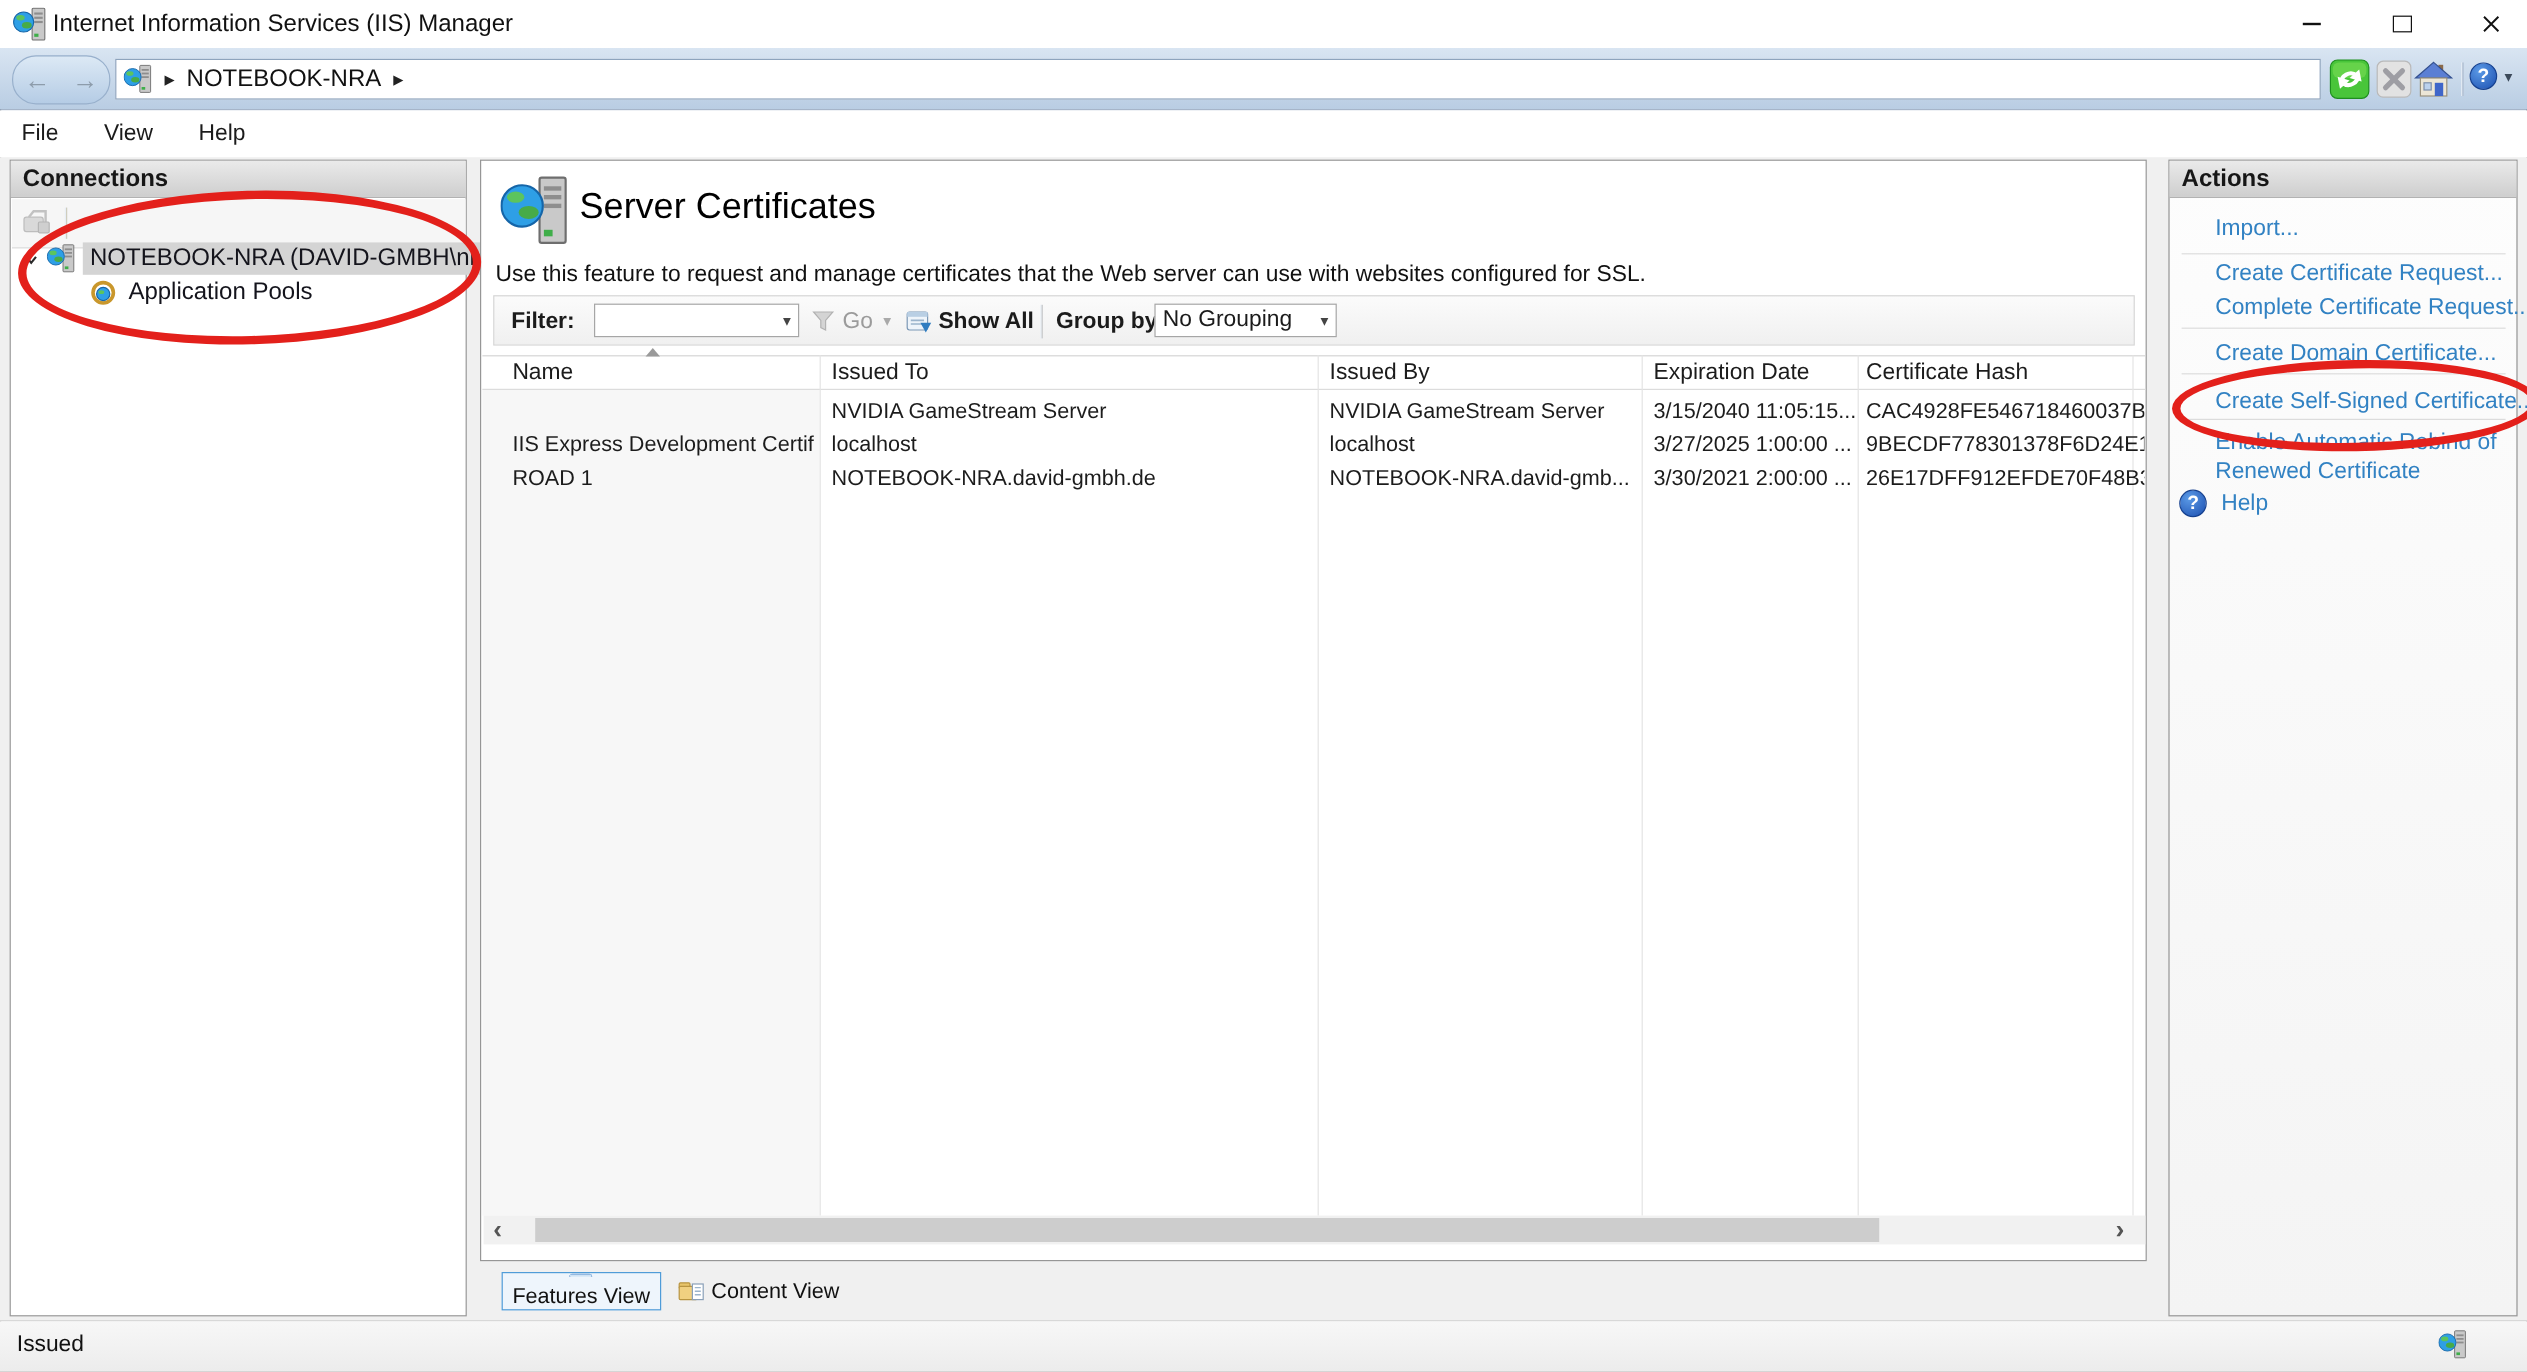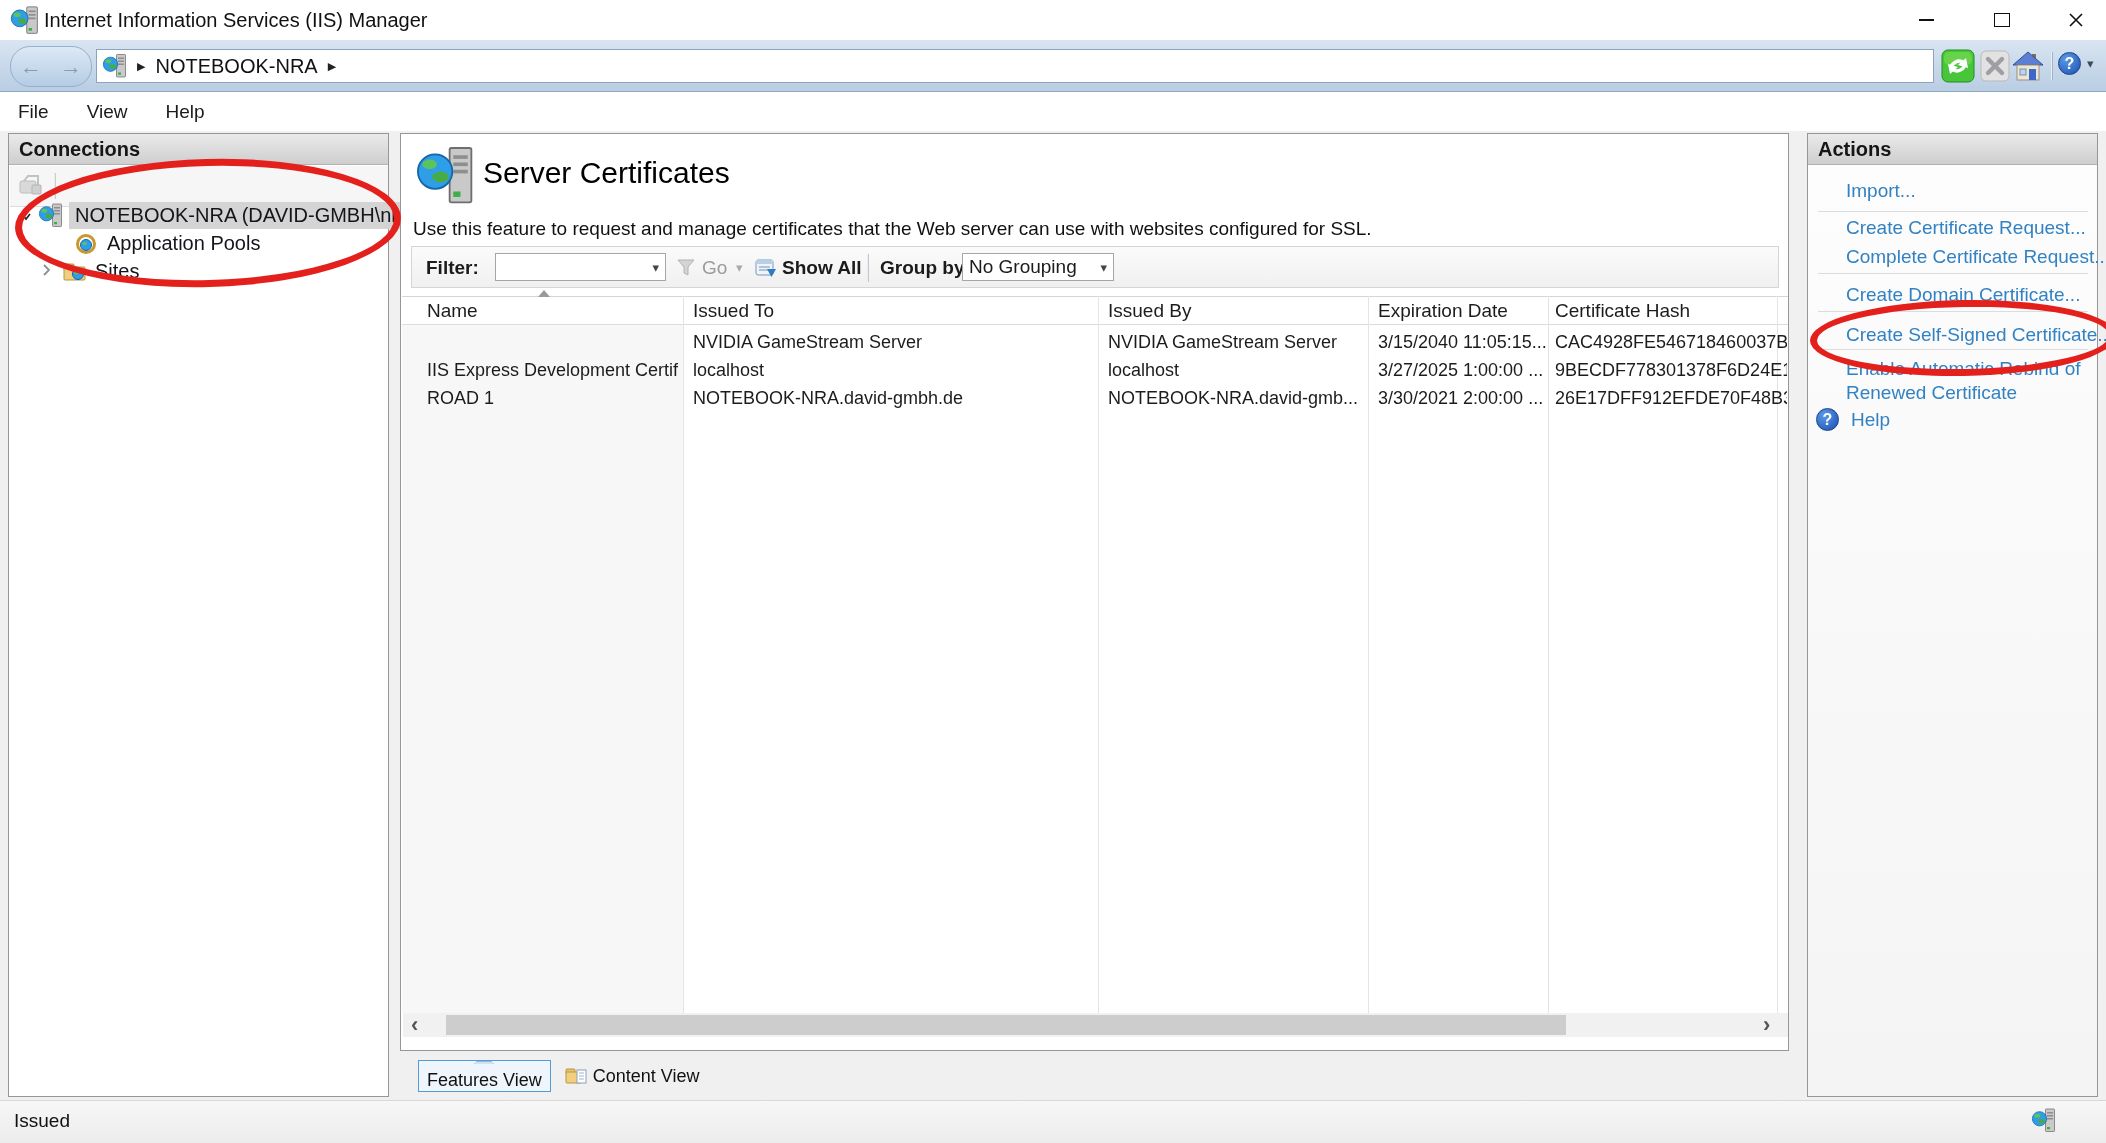--- a/index.html
+++ b/index.html
@@ -186,32 +186,20 @@
       <span class="abs tree-label sel-bg" style="left:60px;top:0">NOTEBOOK-NRA (DAVID-GMBH\nra)</span>
     </div>
     <div class="tree-row" style="left:12px;top:96px;width:375px">
       <svg class="abs" style="left:54px;top:3px" width="22" height="22">
         <circle cx="11" cy="11" r="8.5" fill="none" stroke="#c9972c" stroke-width="3"></circle>
         <circle cx="11" cy="12" r="5.5" fill="#2e9fe6" stroke="#1565a8"></circle>
         <ellipse cx="9.5" cy="10.5" rx="2.4" ry="1.6" fill="#5cc45d"></ellipse>
       </svg>
       <span class="abs tree-label" style="left:86px;top:2px">Application Pools</span>
     </div>
-    <div class="tree-row" style="left:0;top:124px;width:375px">
-      <svg class="abs" style="left:32px;top:5px" width="12" height="14">
-        <polyline points="3,2 8,7 3,12" fill="none" stroke="#8f8f8f" stroke-width="1.8"></polyline>
-      </svg>
-      <svg class="abs" style="left:54px;top:2px" width="24" height="22">
-        <rect x="1" y="4" width="10" height="6" rx="1" fill="#e8c56a" stroke="#b89440"></rect>
-        <rect x="1" y="7" width="21" height="13" rx="1" fill="#f0d080" stroke="#b89440"></rect>
-        <circle cx="15" cy="14" r="5.5" fill="#2e9fe6" stroke="#1565a8"></circle>
-        <ellipse cx="13.5" cy="12.5" rx="2.6" ry="1.8" fill="#5cc45d"></ellipse>
-      </svg>
-      <span class="abs tree-label" style="left:86px;top:2px">Sites</span>
-    </div>
   </div>
 
   <div class="abs panel" style="left:400px;top:133px;width:1389px;height:918px;overflow:hidden">
     <svg class="abs" style="left:16px;top:12px" width="58" height="62" viewBox="0 0 32 34">
       <rect x="18" y="1" width="12" height="30" rx="1" fill="#c9c9c9" stroke="#6e6e6e"></rect>
       <rect x="20" y="5" width="8" height="2" fill="#8e8e8e"></rect>
         <rect x="20" y="9" width="8" height="2" fill="#8e8e8e"></rect>
       <rect x="20" y="13" width="8" height="2" fill="#8e8e8e"></rect>
         <rect x="20" y="25" width="4" height="3" fill="#3fae49"></rect>
       <circle cx="10" cy="14" r="9.5" fill="#2e9fe6" stroke="#1565a8"></circle>

